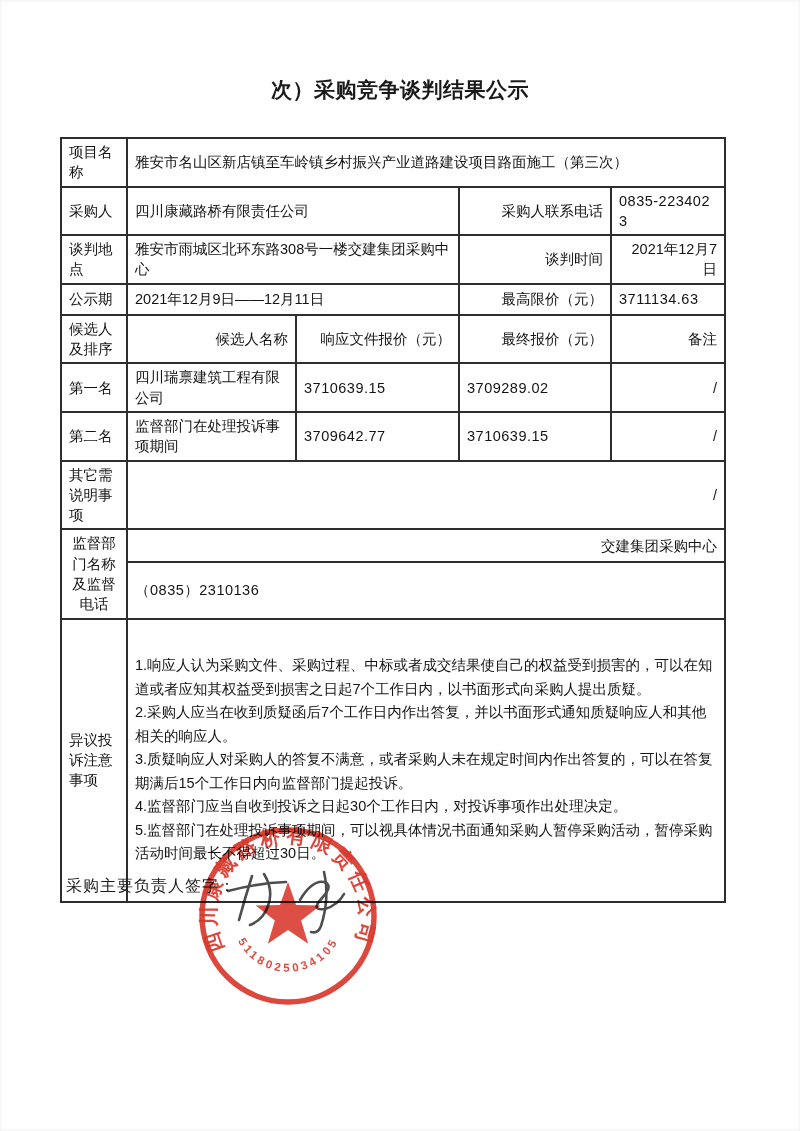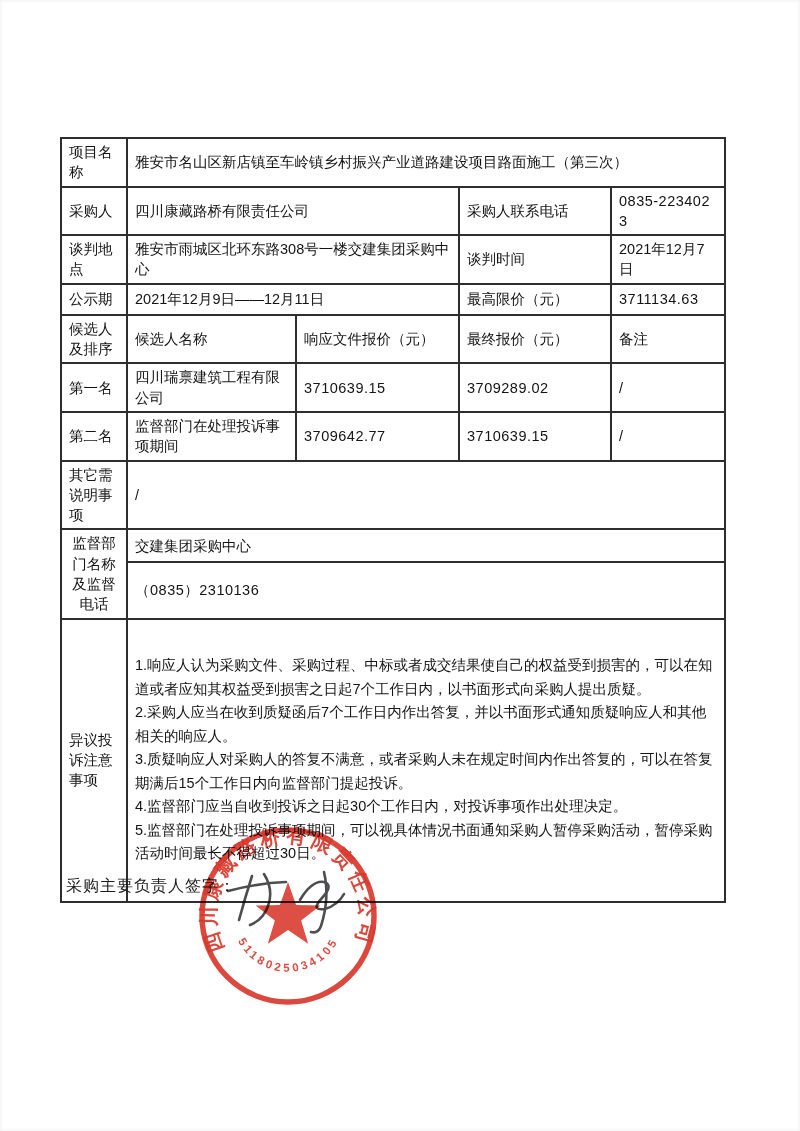--- a/index.html
+++ b/index.html
@@ -35,21 +35,21 @@
   }
   table.main td{
     border:2px solid #2e2e2e;
     padding:3px 7px;
     font-size:14.5px;
     line-height:1.4;
     vertical-align:middle;
     word-break:break-all;
   }
   td.lbl{font-size:14.5px;padding:3px 4px 3px 5px;}
-  td.center{text-align:left;}
+  td.center{text-align:right;}
   td.num{font-size:15px;letter-spacing:.5px;}
   td.objection-cell{padding:10px 12px;}
   .obj-item{font-size:14.5px;line-height:1.62;}
   td.sup-lbl{text-align:center;}
   .sign-line{
     position:absolute;
     left:66px;top:876px;
     font-size:16px;
     letter-spacing:1px;
     color:#1c1c1c;
@@ -67,20 +67,21 @@
     width:150px;height:90px;
     mix-blend-mode:multiply;
   }
 </style>
 </head>
 <body>
 
 <div class="page">
 
   <div class="doc-title">
+    <div>次）采购竞争谈判结果公示</div>
   </div>
 
   <table class="main">
     <colgroup>
       <col style="width:66px">
         <col style="width:169px">
         <col style="width:163px">
       <col style="width:152px">
         <col style="width:114px">
     </colgroup>

